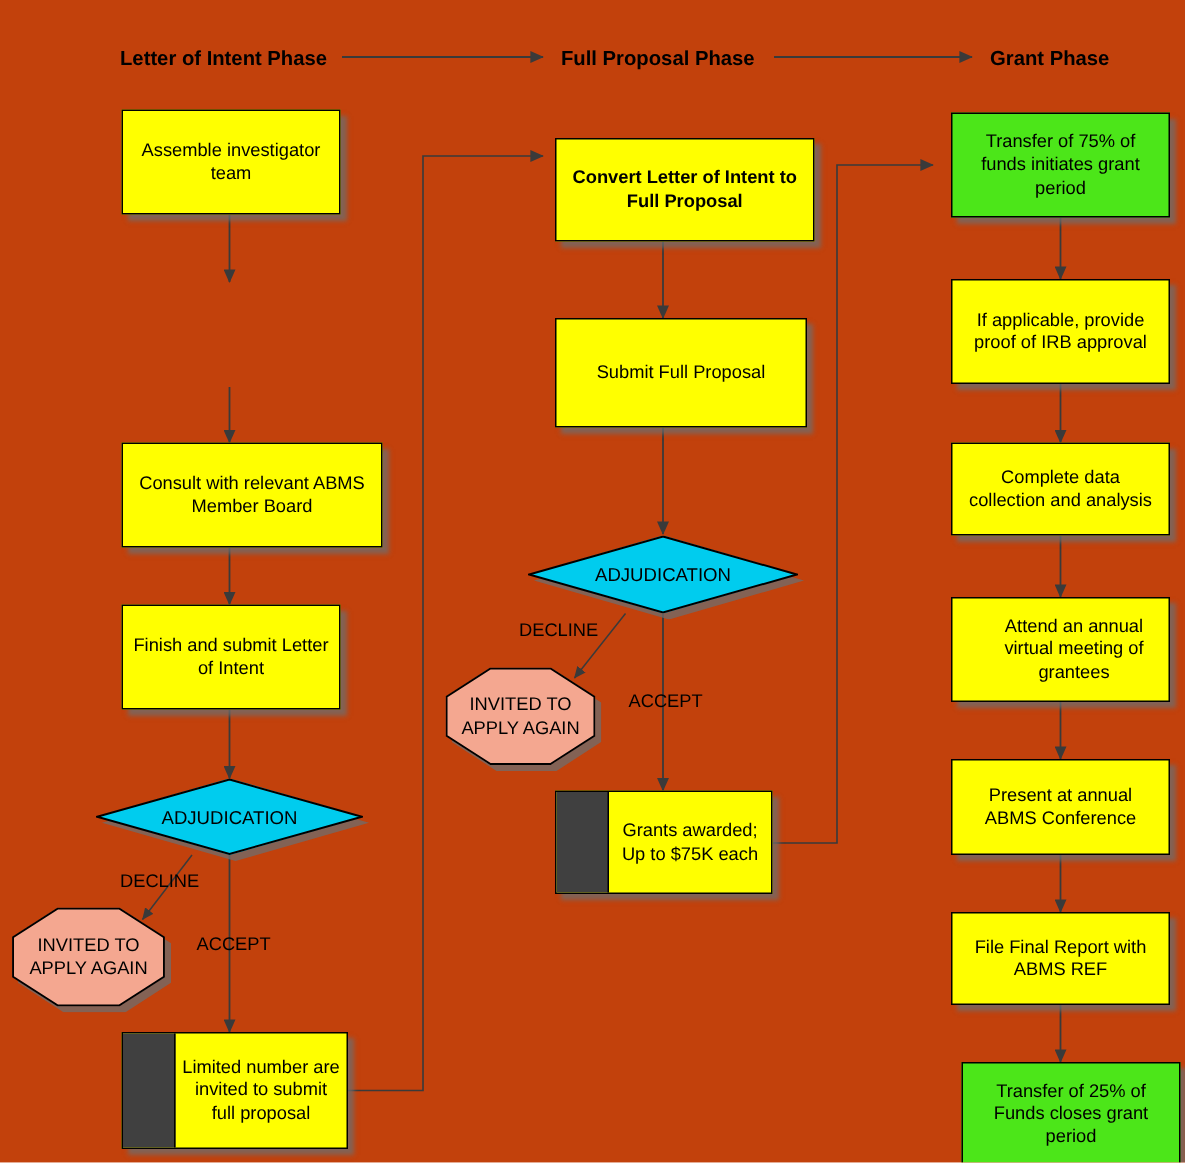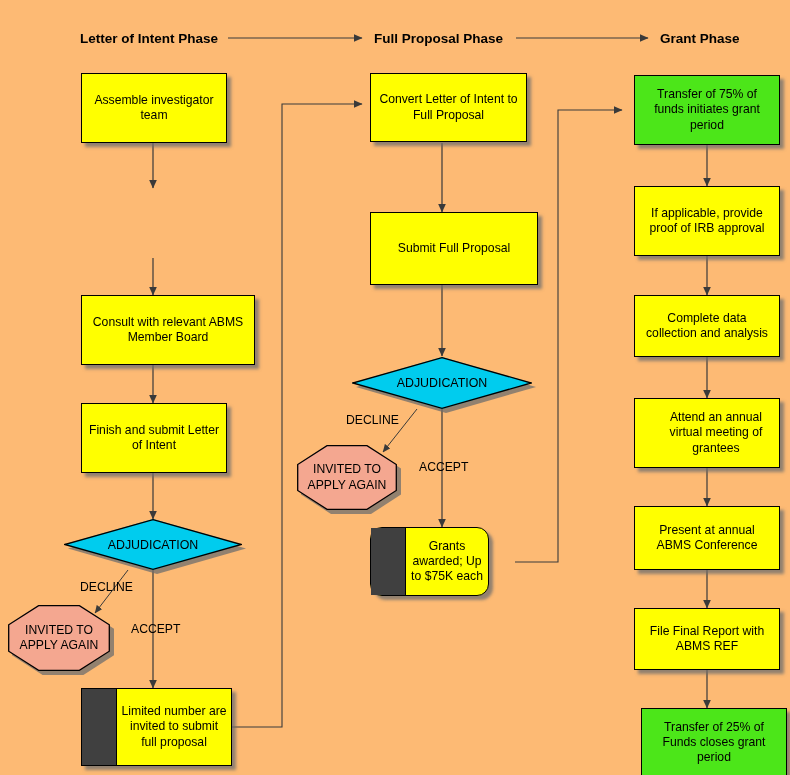--- a/index.html
+++ b/index.html
@@ -7,21 +7,21 @@
     padding: 0;
     background: #ffffff;
   }
   body {
     font-family: "Liberation Sans", sans-serif;
   }
   #canvas {
     position: relative;
     width: 790px;
     height: 775px;
-    background: #fdba74;
+    background: #c2410c;
     overflow: hidden;
   }
   .phase-title {
     position: absolute;
     font-family: "Liberation Sans", sans-serif;
     font-size: 13.5px;
     font-weight: bold;
     color: #000000;
     white-space: nowrap;
   }
@@ -230,21 +230,21 @@
   </div>
 
   <div class="sidebox" style="left:81px; top:688px; width:151px; height:78px;">
     <div class="bar"></div>
     <div class="body">Limited number are invited to submit full proposal</div>
   </div>
 
   <div class="edge-label" style="left:80px; top:580px;">DECLINE</div>
   <div class="edge-label" style="left:131px; top:622px;">ACCEPT</div>
 
-  <div class="node box" style="left:370px; top:73px; width:157px; height:69px;">
+  <div class="node box" style="left:370px; top:92px; width:173px; height:69px;font-weight:bold;">
     <span>Convert Letter of Intent to Full Proposal</span>
   </div>
 
   <div class="node box" style="left:370px; top:212px; width:168px; height:73px;">
     <span>Submit Full Proposal</span>
   </div>
 
   <div class="diamond-wrap" style="left:352px; top:357px; width:180px; height:52px;">
     <div class="shadow"></div>
     <div class="face"></div>
@@ -256,21 +256,21 @@
 
   <div class="octa-wrap" style="left:297px; top:445px; width:100px; height:65px;">
     <div class="shadow"></div>
     <div class="face"></div>
     <svg class="outline" viewBox="0 0 100 65" preserveAspectRatio="none">
       <polygon points="30,0.7 70,0.7 99.3,19.5 99.3,45.5 70,64.3 30,64.3 0.7,45.5 0.7,19.5" fill="none" stroke="#000" stroke-width="1.3" vector-effect="non-scaling-stroke"></polygon>
     </svg>
     <div class="olabel">INVITED TO APPLY AGAIN</div>
   </div>
 
-  <div class="sidebox" style="left:370px; top:527px; width:119px; height:69px;border-radius:12px;">
+  <div class="sidebox" style="left:370px; top:527px; width:145px; height:69px;">
     <div class="bar"></div>
     <div class="body">Grants awarded; Up to $75K each</div>
   </div>
 
   <div class="edge-label" style="left:346px; top:413px;">DECLINE</div>
   <div class="edge-label" style="left:419px; top:460px;">ACCEPT</div>
 
   <div class="node box green" style="left:634px; top:75px; width:146px; height:70px;">
     <span>Transfer of 75% of funds initiates grant period</span>
   </div>

